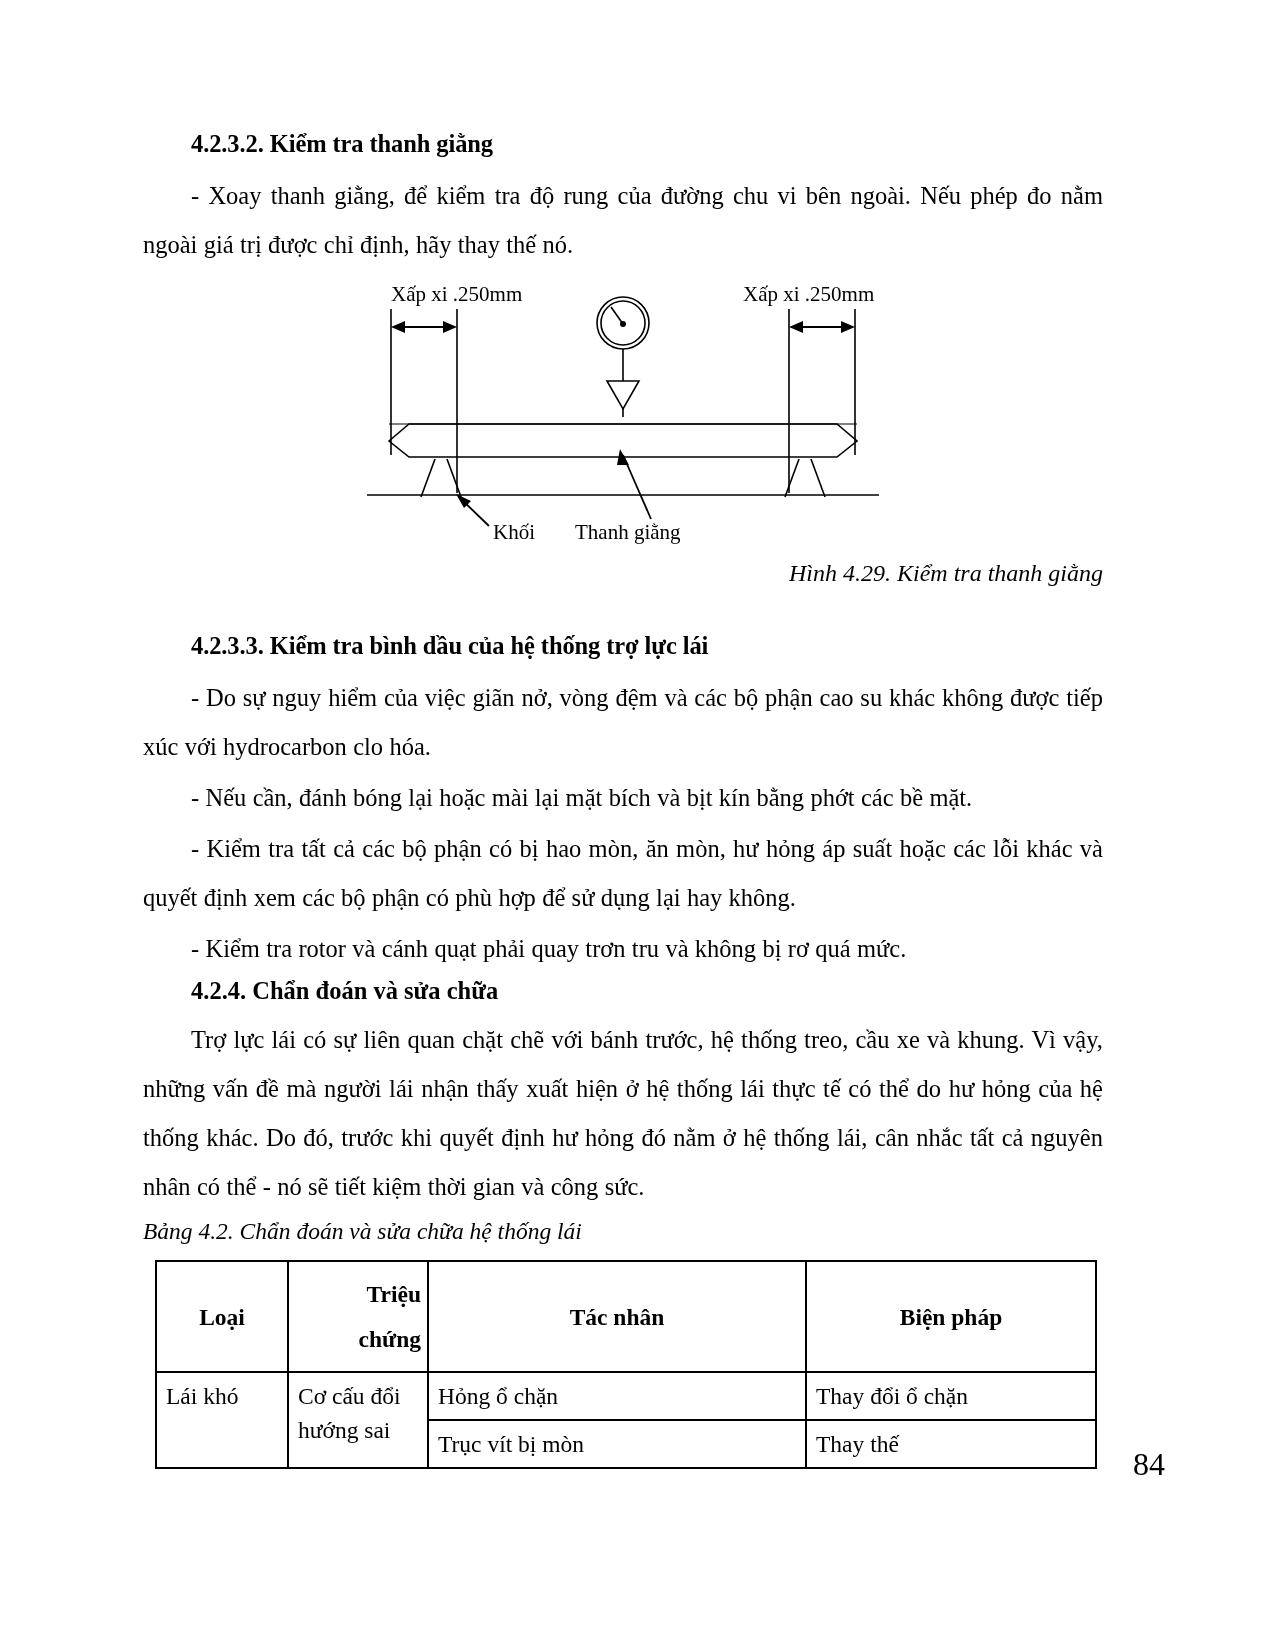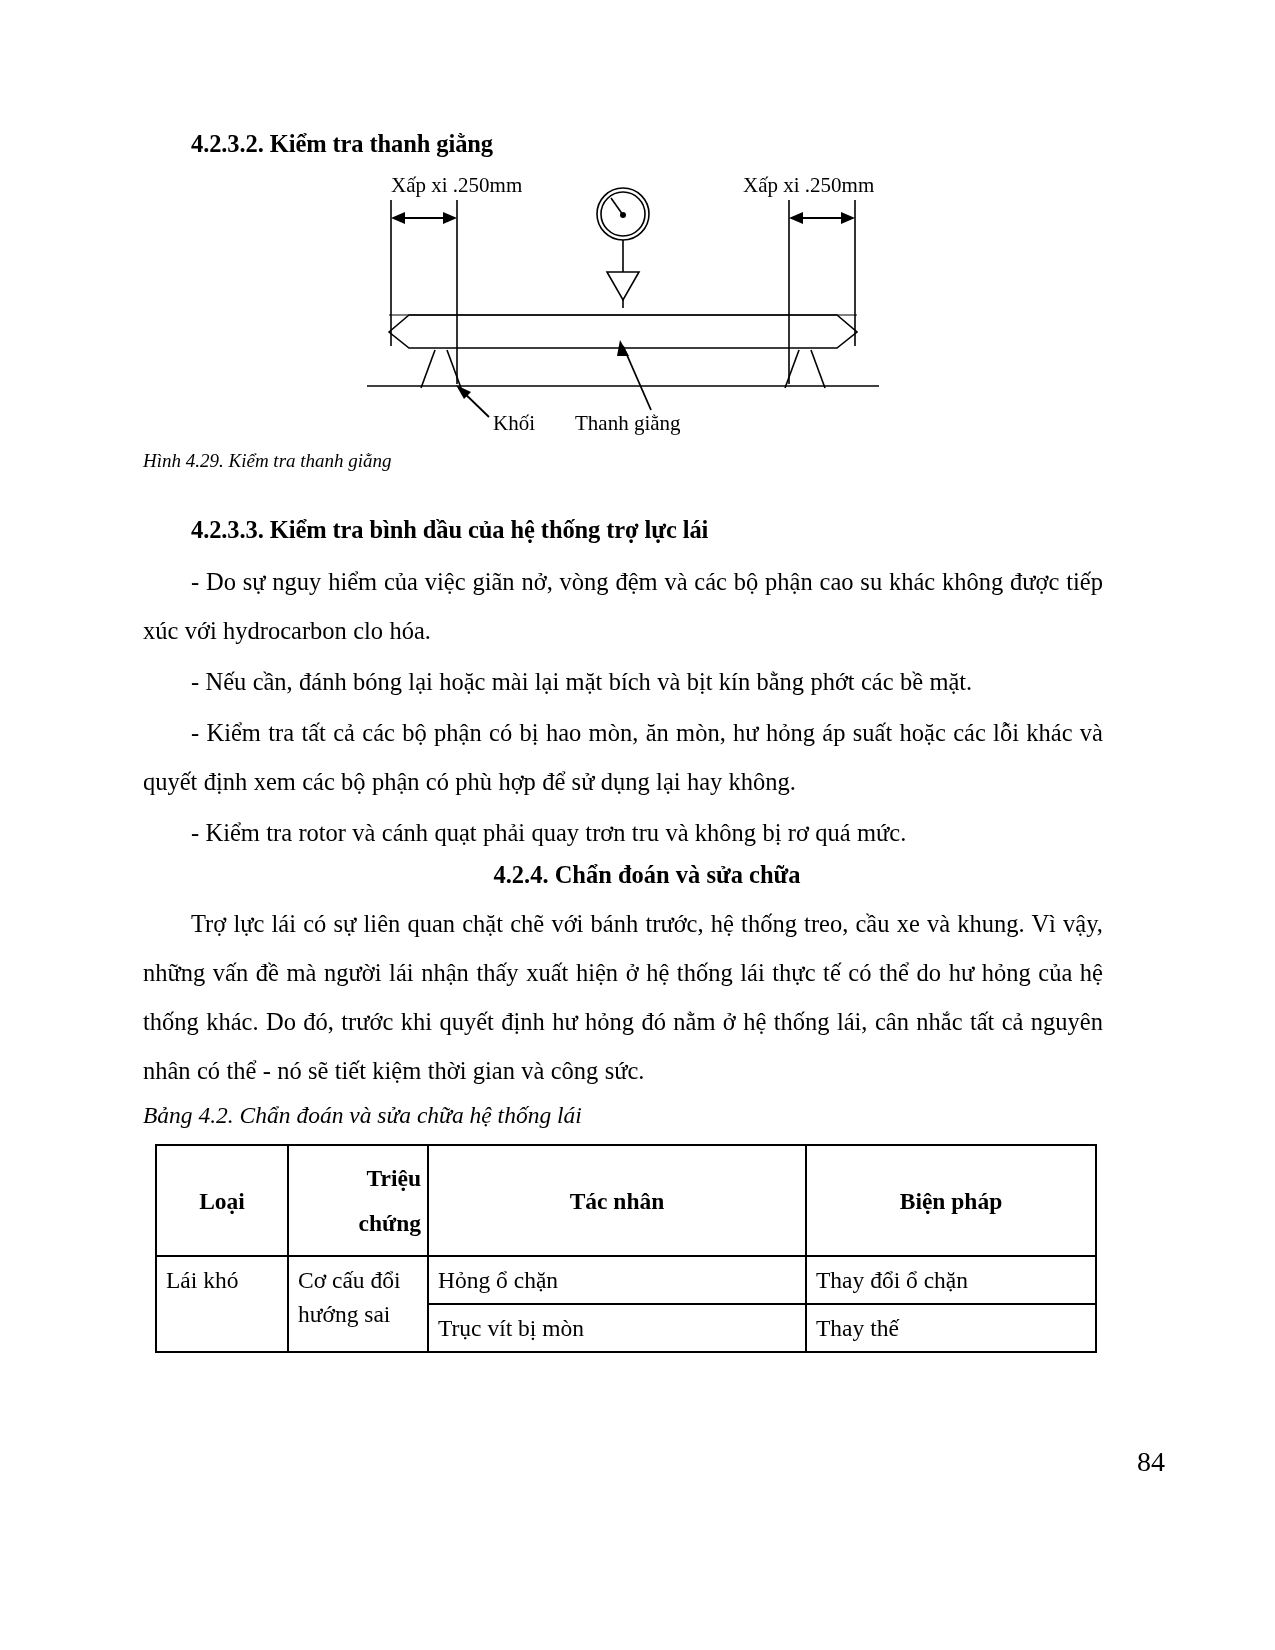--- a/index.html
+++ b/index.html
@@ -38,34 +38,33 @@
     line-height: 1.30;
     margin: 0 0 11px 0;
     letter-spacing: -0.1px;
   }
   .heading-flush {
     font-size: 24.5px;
     font-weight: bold;
     text-indent: 48px;
     line-height: 1.30;
     margin: 0 0 8px 0;
-    text-align: center;
   }
   p.body {
     font-size: 24.5px;
     line-height: 2.00;
     margin: 0 0 2px 0;
     text-align: justify;
     text-indent: 48px;
     word-spacing: 0.2px;
   }
   .caption {
-    font-size: 19px;
+    font-size: 24px;
     font-style: italic;
-    text-align: left;
+    text-align: right;
     margin: 12px 0 0 0;
     line-height: 1.4;
   }
   .table-caption {
     font-size: 23.5px;
     font-style: italic;
     text-align: left;
     margin: 4px 0 10px 0;
     line-height: 1.4;
   }
@@ -106,34 +105,35 @@
   .col-tac    { width: 378px; }
   .col-bien   { width: 290px; }
   td.cell-pad { padding-top: 9px; padding-bottom: 9px; }
   .hdr-two-line { line-height: 1.9; text-align: right; }
 
   
   .page-number {
     position: absolute;
     right: 110px;
     top: 1448px;
-    font-size: 28px;
+    font-size: 32px;
     line-height: 1;
   }
 </style>
 </head>
 <body>
 
 <div class="page">
 
   <div class="content">
 
     <div class="heading">4.2.3.2. Kiểm tra thanh giằng</div>
 
 
+    <p class="body">- Xoay thanh giằng, để kiểm tra độ rung của đường chu vi bên ngoài. Nếu phép đo nằm ngoài giá trị được chỉ định, hãy thay thế nó.</p>
 
     <div class="figure">
       <svg width="560" height="262" viewBox="0 0 560 262" xmlns="http://www.w3.org/2000/svg">
         <g fill="none" stroke="#000" stroke-width="1.6" stroke-linecap="butt">
 
           <line x1="48" y1="26" x2="48" y2="172"></line>
           <line x1="114" y1="26" x2="114" y2="210"></line>
 
           <line x1="53" y1="44" x2="109" y2="44" stroke-width="2.2"></line>
           <polygon points="48,44 62,38 62,50" fill="#000" stroke="none"></polygon>

